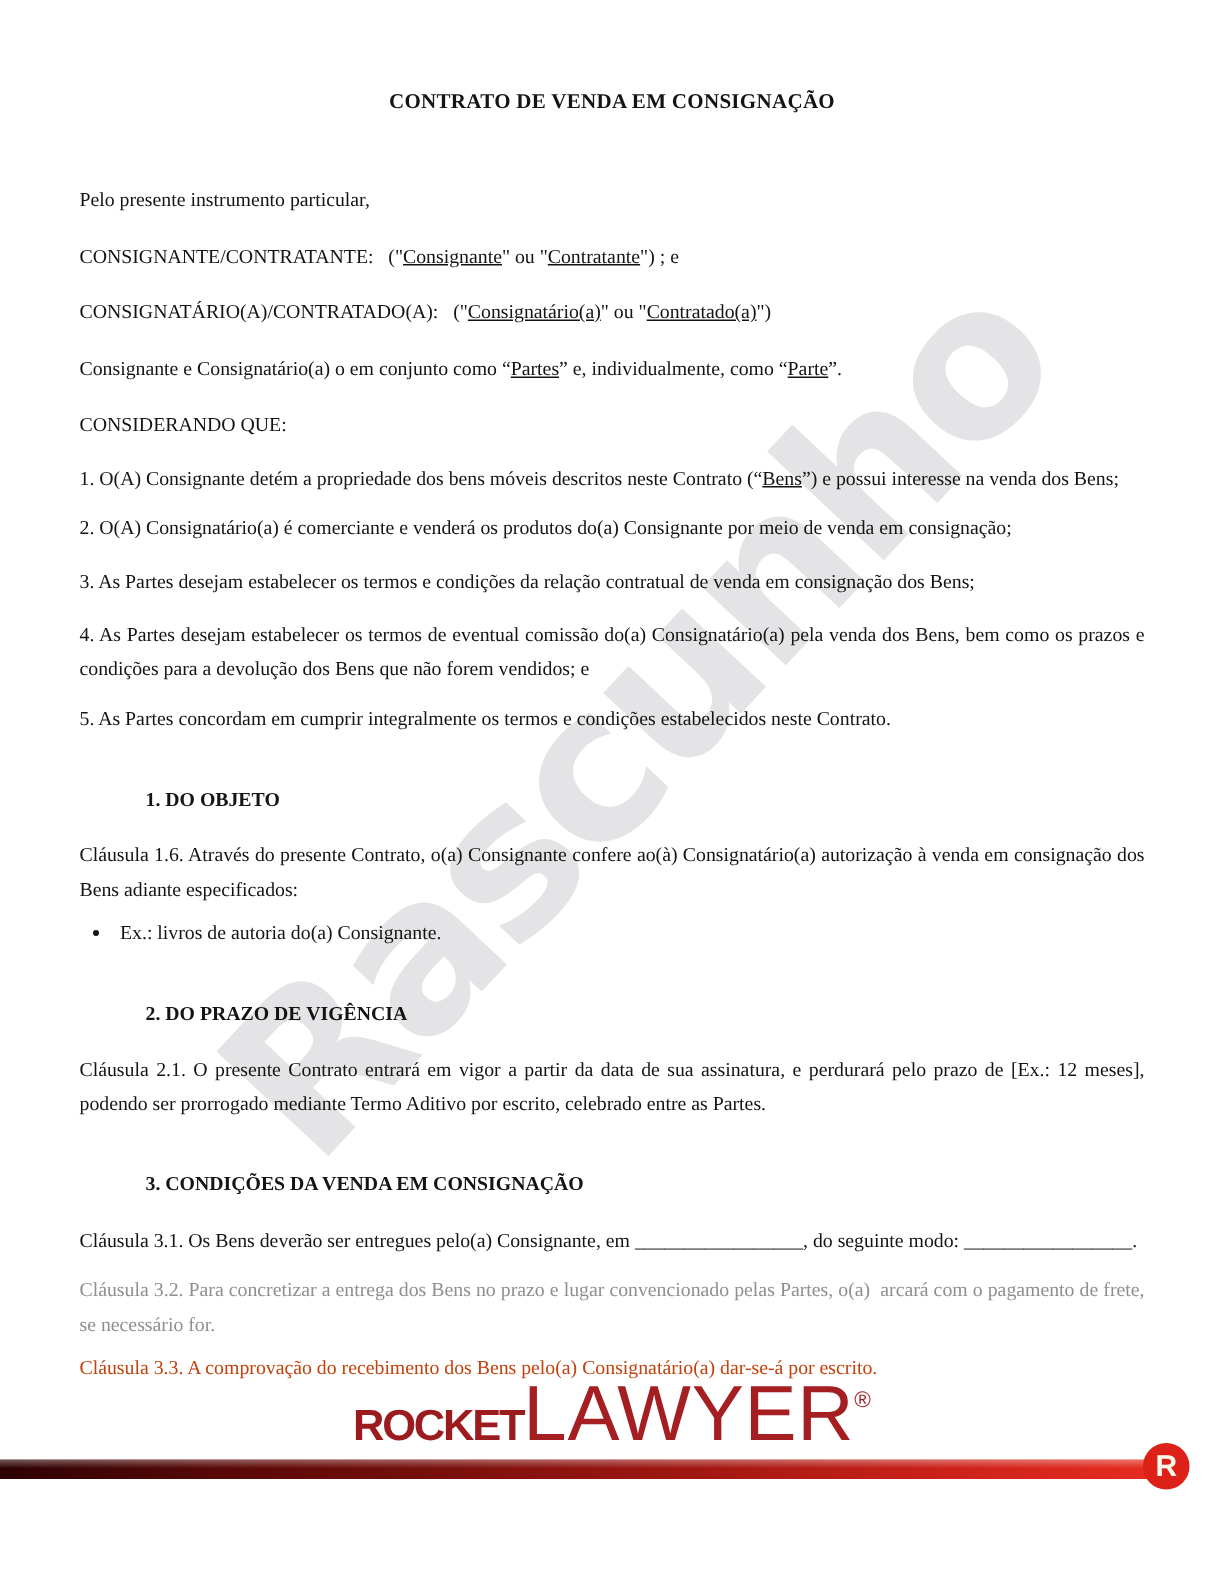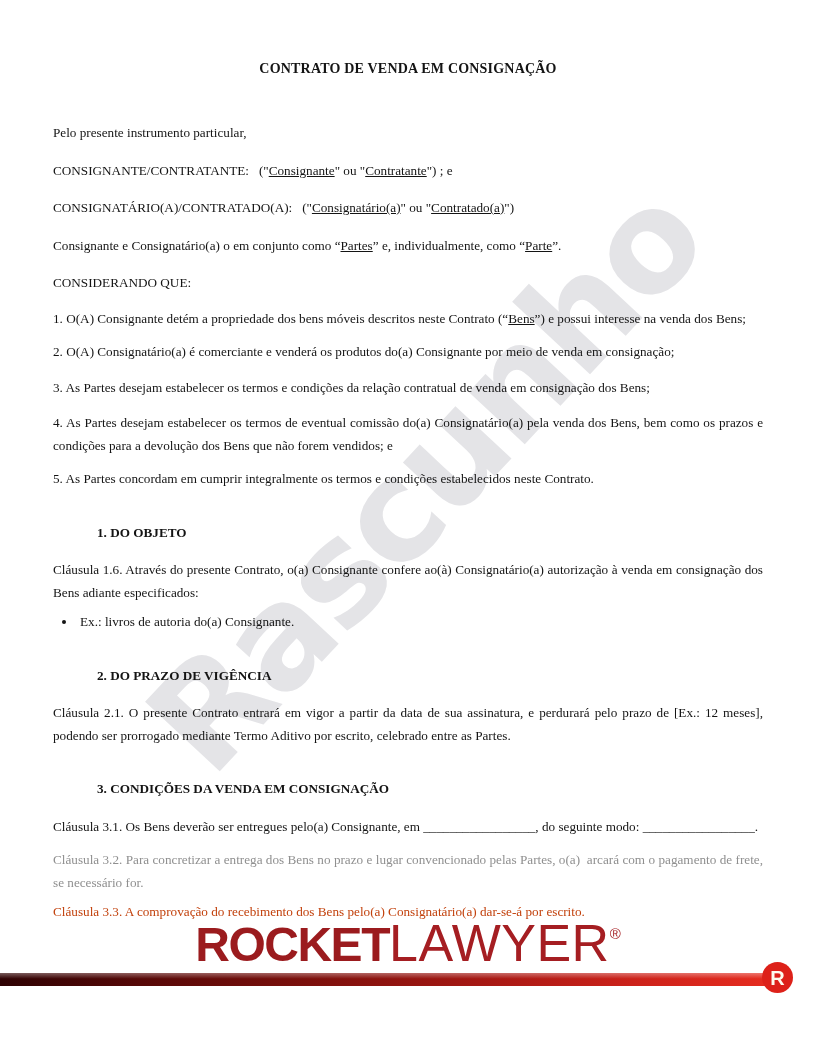--- a/index.html
+++ b/index.html
@@ -35,21 +35,21 @@
   .gray1{color:#8f8f8f;}
   .gray2{color:#c2410c;}
   ul.bullets{margin:7px 0 0 0;padding-left:24px;line-height:22.5px;}
   ul.bullets li{padding-left:3px;}
   
   .logo{
     position:absolute;left:50%;top:914px;transform:translateX(-50%);
     z-index:3;white-space:nowrap;font-family:"Liberation Sans",sans-serif;
     line-height:40px;
   }
-  .logo-rocket{font-size:48px;font-weight:bold;letter-spacing:-1.5px;color:#9b1b1e;}
+  .logo-rocket{font-size:29px;font-weight:bold;letter-spacing:-1.5px;color:#9b1b1e;}
   .logo-lawyer{font-size:52px;font-weight:normal;letter-spacing:0.5px;color:#a51e22;}
   .logo-reg{font-size:15px;color:#a51e22;vertical-align:22px;font-weight:normal;}
   
   .bar{
     position:absolute;left:0;top:973px;width:772px;height:13px;z-index:2;
     background:
       linear-gradient(to bottom, rgba(255,255,255,0.35), rgba(255,255,255,0) 45%),
       linear-gradient(to right,#2e0203 0%,#560807 18%,#7c100c 40%,#a51813 62%,#cc221a 82%,#e62c1f 100%);
   }
   .badge{

